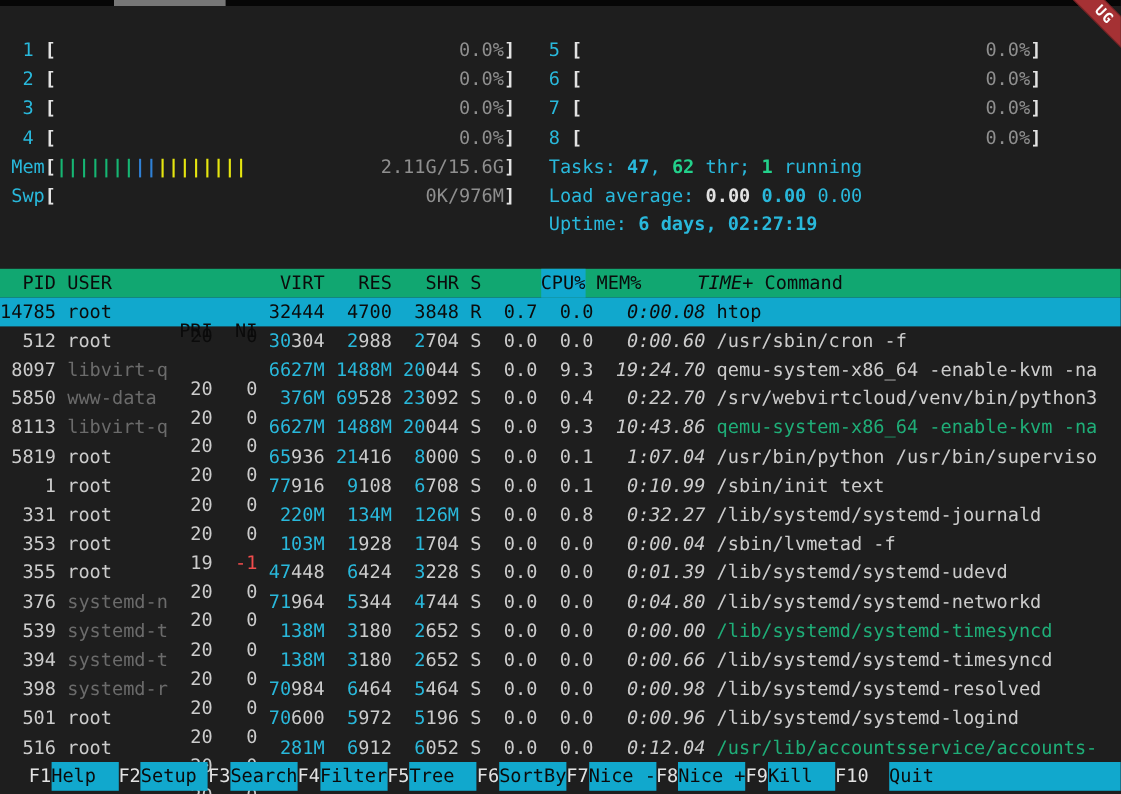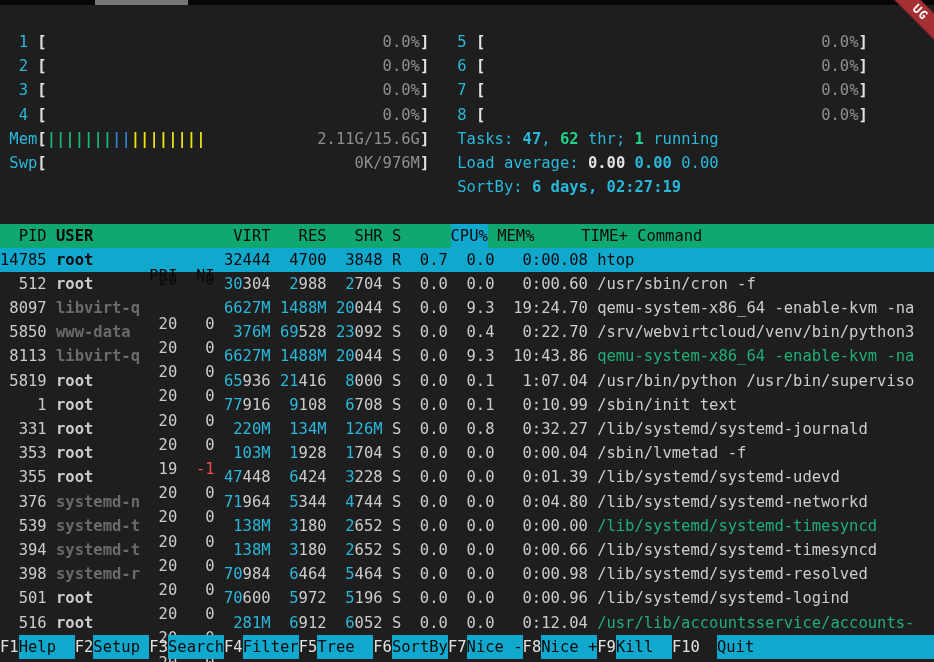--- a/index.html
+++ b/index.html
@@ -37,25 +37,25 @@
   .c-dim{color:var(--dim);} .c-red{color:var(--red);} .b{font-weight:bold;}
   .c-cmdgreen{color:var(--cmd-green);}
   
   .hdr{background:var(--header-bg);}
   .hdr span{color:#0b0b0b;}
   .hdr .sort{background:var(--selected-bg);margin-left:40px;}
   .row.sel{background:var(--selected-bg);align-items:center;}
   .row.sel span{color:#0b0b0b !important;}
   .cell{display:inline-block;}
   .right{text-align:right;}
-  .w5{width:5ch;} .w9{width:9ch;font-weight:bold;} .w3{width:3ch;margin-top:40px;} .w1{width:1ch;} .w4{width:4ch;} .wt{width:9ch;}
+  .w5{width:5ch;} .w9{width:9ch;} .w3{width:3ch;margin-top:40px;} .w1{width:1ch;} .w4{width:4ch;} .wt{width:9ch;font-style:italic;}
   .sp{display:inline-block;width:1ch;}
   .cmd{flex:1;overflow:hidden;}
   
-  #fkey-bar{display:flex;}
+  #fkey-bar{display:flex;padding-left:24px;}
   .fkey{color:var(--bright);}
   .flabel{display:inline-block;width:6ch;background:var(--selected-bg);color:#0b0b0b;}
   .flabel.fill{flex:1;width:auto;margin-left:17px;}
 </style>
 </head>
 <body>
 
 <div id="top-strip">
   <div id="window-tab"></div>
 </div>
@@ -63,21 +63,21 @@
 <div id="ribbon">UG</div>
 
 <div id="terminal">
   <div id="meter-area">
       <div class="line"><span class="mgroup"><span class="mlabel">  1 </span><span class="brk">[</span><span class="minner"><span class="mspacer"></span><span class="mval">0.0%</span></span><span class="brk">]</span></span><span class="gap3"></span><span class="mgroup"><span class="mlabelR">5 </span><span class="brk">[</span><span class="minner"><span class="mspacer"></span><span class="mval">0.0%</span></span><span class="brk">]</span></span></div>
       <div class="line"><span class="mgroup"><span class="mlabel">  2 </span><span class="brk">[</span><span class="minner"><span class="mspacer"></span><span class="mval">0.0%</span></span><span class="brk">]</span></span><span class="gap3"></span><span class="mgroup"><span class="mlabelR">6 </span><span class="brk">[</span><span class="minner"><span class="mspacer"></span><span class="mval">0.0%</span></span><span class="brk">]</span></span></div>
       <div class="line"><span class="mgroup"><span class="mlabel">  3 </span><span class="brk">[</span><span class="minner"><span class="mspacer"></span><span class="mval">0.0%</span></span><span class="brk">]</span></span><span class="gap3"></span><span class="mgroup"><span class="mlabelR">7 </span><span class="brk">[</span><span class="minner"><span class="mspacer"></span><span class="mval">0.0%</span></span><span class="brk">]</span></span></div>
       <div class="line"><span class="mgroup"><span class="mlabel">  4 </span><span class="brk">[</span><span class="minner"><span class="mspacer"></span><span class="mval">0.0%</span></span><span class="brk">]</span></span><span class="gap3"></span><span class="mgroup"><span class="mlabelR">8 </span><span class="brk">[</span><span class="minner"><span class="mspacer"></span><span class="mval">0.0%</span></span><span class="brk">]</span></span></div>
       <div class="line"><span class="mgroup"><span class="mlabel"> Mem</span><span class="brk">[</span><span class="minner"><span class="bar" style="color: var(--bar-green);">|</span><span class="bar" style="color: var(--bar-green);">|</span><span class="bar" style="color: var(--bar-green);">|</span><span class="bar" style="color: var(--bar-green);">|</span><span class="bar" style="color: var(--bar-green);">|</span><span class="bar" style="color: var(--bar-green);">|</span><span class="bar" style="color: var(--bar-green);">|</span><span class="bar" style="color: var(--bar-blue);">|</span><span class="bar" style="color: var(--bar-blue);">|</span><span class="bar" style="color: var(--bar-yellow);">|</span><span class="bar" style="color: var(--bar-yellow);">|</span><span class="bar" style="color: var(--bar-yellow);">|</span><span class="bar" style="color: var(--bar-yellow);">|</span><span class="bar" style="color: var(--bar-yellow);">|</span><span class="bar" style="color: var(--bar-yellow);">|</span><span class="bar" style="color: var(--bar-yellow);">|</span><span class="bar" style="color: var(--bar-yellow);">|</span><span class="mspacer"></span><span class="mval">2.11G/15.6G</span></span><span class="brk">]</span></span><span class="gap3"></span><span><span class="c-cyan">Tasks: </span><span class="c-cyan b">47</span><span class="c-cyan">, </span><span class="c-green b">62</span><span class="c-cyan"> thr; </span><span class="c-green b">1</span><span class="c-cyan"> running</span></span></div>
       <div class="line"><span class="mgroup"><span class="mlabel"> Swp</span><span class="brk">[</span><span class="minner"><span class="mspacer"></span><span class="mval">0K/976M</span></span><span class="brk">]</span></span><span class="gap3"></span><span><span class="c-cyan">Load average: </span><span class="c-bright b">0.00</span><span class="c-cyan"> </span><span class="c-cyan b">0.00</span><span class="c-cyan"> </span><span class="c-cyan">0.00</span></span></div>
-      <div class="line"><span class="w46"></span><span class="gap3"></span><span><span class="c-cyan">SortBy: </span><span class="c-cyan b">6 days, 02:27:19</span></span></div>
+      <div class="line"><span class="w46"></span><span class="gap3"></span><span><span class="c-cyan">Uptime: </span><span class="c-cyan b">6 days, 02:27:19</span></span></div>
     </div>
   <div class="line"></div>
   <div id="table-header" class="line hdr"><span class="cell w5 right">PID</span><span class="sp"> </span><span class="cell w9">USER</span><span class="sp"> </span><span class="cell w3 right">PRI</span><span class="sp"> </span><span class="cell w3 right">NI</span><span class="sp"> </span><span class="cell w5 right">VIRT</span><span class="sp"> </span><span class="cell w5 right">RES</span><span class="sp"> </span><span class="cell w5 right">SHR</span><span class="sp"> </span><span class="cell w1">S</span><span class="sp"> </span><span class="cell w4 right sort">CPU%</span><span class="sp"> </span><span class="cell w4 right">MEM%</span><span class="sp"> </span><span class="cell wt right">TIME+</span><span class="sp"> </span><span class="cell cmd">Command</span></div>
   <div id="table-rows">
       <div class="line row sel"><span class="cell w5 right">14785</span><span class="sp"> </span><span class="cell w9">root</span><span class="sp"> </span><span class="cell w3 right">20</span><span class="sp"> </span><span class="cell w3 right">0</span><span class="sp"> </span><span class="cell w5 right"><span class="c-cyan">32</span><span>444</span></span><span class="sp"> </span><span class="cell w5 right"><span class="c-cyan">4</span><span>700</span></span><span class="sp"> </span><span class="cell w5 right"><span class="c-cyan">3</span><span>848</span></span><span class="sp"> </span><span class="cell w1">R</span><span class="sp"> </span><span class="cell w4 right">0.7</span><span class="sp"> </span><span class="cell w4 right">0.0</span><span class="sp"> </span><span class="cell wt right">0:00.08</span><span class="sp"> </span><span class="cell cmd">htop</span></div>
       <div class="line row"><span class="cell w5 right">512</span><span class="sp"> </span><span class="cell w9">root</span><span class="sp"> </span><span class="cell w3 right">20</span><span class="sp"> </span><span class="cell w3 right">0</span><span class="sp"> </span><span class="cell w5 right"><span class="c-cyan">30</span><span>304</span></span><span class="sp"> </span><span class="cell w5 right"><span class="c-cyan">2</span><span>988</span></span><span class="sp"> </span><span class="cell w5 right"><span class="c-cyan">2</span><span>704</span></span><span class="sp"> </span><span class="cell w1">S</span><span class="sp"> </span><span class="cell w4 right">0.0</span><span class="sp"> </span><span class="cell w4 right">0.0</span><span class="sp"> </span><span class="cell wt right">0:00.60</span><span class="sp"> </span><span class="cell cmd">/usr/sbin/cron -f</span></div>
       <div class="line row"><span class="cell w5 right">8097</span><span class="sp"> </span><span class="cell w9 c-dim">libvirt-q</span><span class="sp"> </span><span class="cell w3 right">20</span><span class="sp"> </span><span class="cell w3 right">0</span><span class="sp"> </span><span class="cell w5 right"><span class="c-cyan">6627M</span><span></span></span><span class="sp"> </span><span class="cell w5 right"><span class="c-cyan">1488M</span><span></span></span><span class="sp"> </span><span class="cell w5 right"><span class="c-cyan">20</span><span>044</span></span><span class="sp"> </span><span class="cell w1">S</span><span class="sp"> </span><span class="cell w4 right">0.0</span><span class="sp"> </span><span class="cell w4 right">9.3</span><span class="sp"> </span><span class="cell wt right">19:24.70</span><span class="sp"> </span><span class="cell cmd">qemu-system-x86_64 -enable-kvm -na</span></div>
       <div class="line row"><span class="cell w5 right">5850</span><span class="sp"> </span><span class="cell w9 c-dim">www-data</span><span class="sp"> </span><span class="cell w3 right">20</span><span class="sp"> </span><span class="cell w3 right">0</span><span class="sp"> </span><span class="cell w5 right"><span class="c-cyan">376M</span><span></span></span><span class="sp"> </span><span class="cell w5 right"><span class="c-cyan">69</span><span>528</span></span><span class="sp"> </span><span class="cell w5 right"><span class="c-cyan">23</span><span>092</span></span><span class="sp"> </span><span class="cell w1">S</span><span class="sp"> </span><span class="cell w4 right">0.0</span><span class="sp"> </span><span class="cell w4 right">0.4</span><span class="sp"> </span><span class="cell wt right">0:22.70</span><span class="sp"> </span><span class="cell cmd">/srv/webvirtcloud/venv/bin/python3</span></div>
       <div class="line row"><span class="cell w5 right">8113</span><span class="sp"> </span><span class="cell w9 c-dim">libvirt-q</span><span class="sp"> </span><span class="cell w3 right">20</span><span class="sp"> </span><span class="cell w3 right">0</span><span class="sp"> </span><span class="cell w5 right"><span class="c-cyan">6627M</span><span></span></span><span class="sp"> </span><span class="cell w5 right"><span class="c-cyan">1488M</span><span></span></span><span class="sp"> </span><span class="cell w5 right"><span class="c-cyan">20</span><span>044</span></span><span class="sp"> </span><span class="cell w1">S</span><span class="sp"> </span><span class="cell w4 right">0.0</span><span class="sp"> </span><span class="cell w4 right">9.3</span><span class="sp"> </span><span class="cell wt right">10:43.86</span><span class="sp"> </span><span class="cell cmd c-cmdgreen">qemu-system-x86_64 -enable-kvm -na</span></div>
       <div class="line row"><span class="cell w5 right">5819</span><span class="sp"> </span><span class="cell w9">root</span><span class="sp"> </span><span class="cell w3 right">20</span><span class="sp"> </span><span class="cell w3 right">0</span><span class="sp"> </span><span class="cell w5 right"><span class="c-cyan">65</span><span>936</span></span><span class="sp"> </span><span class="cell w5 right"><span class="c-cyan">21</span><span>416</span></span><span class="sp"> </span><span class="cell w5 right"><span class="c-cyan">8</span><span>000</span></span><span class="sp"> </span><span class="cell w1">S</span><span class="sp"> </span><span class="cell w4 right">0.0</span><span class="sp"> </span><span class="cell w4 right">0.1</span><span class="sp"> </span><span class="cell wt right">1:07.04</span><span class="sp"> </span><span class="cell cmd">/usr/bin/python /usr/bin/superviso</span></div>

